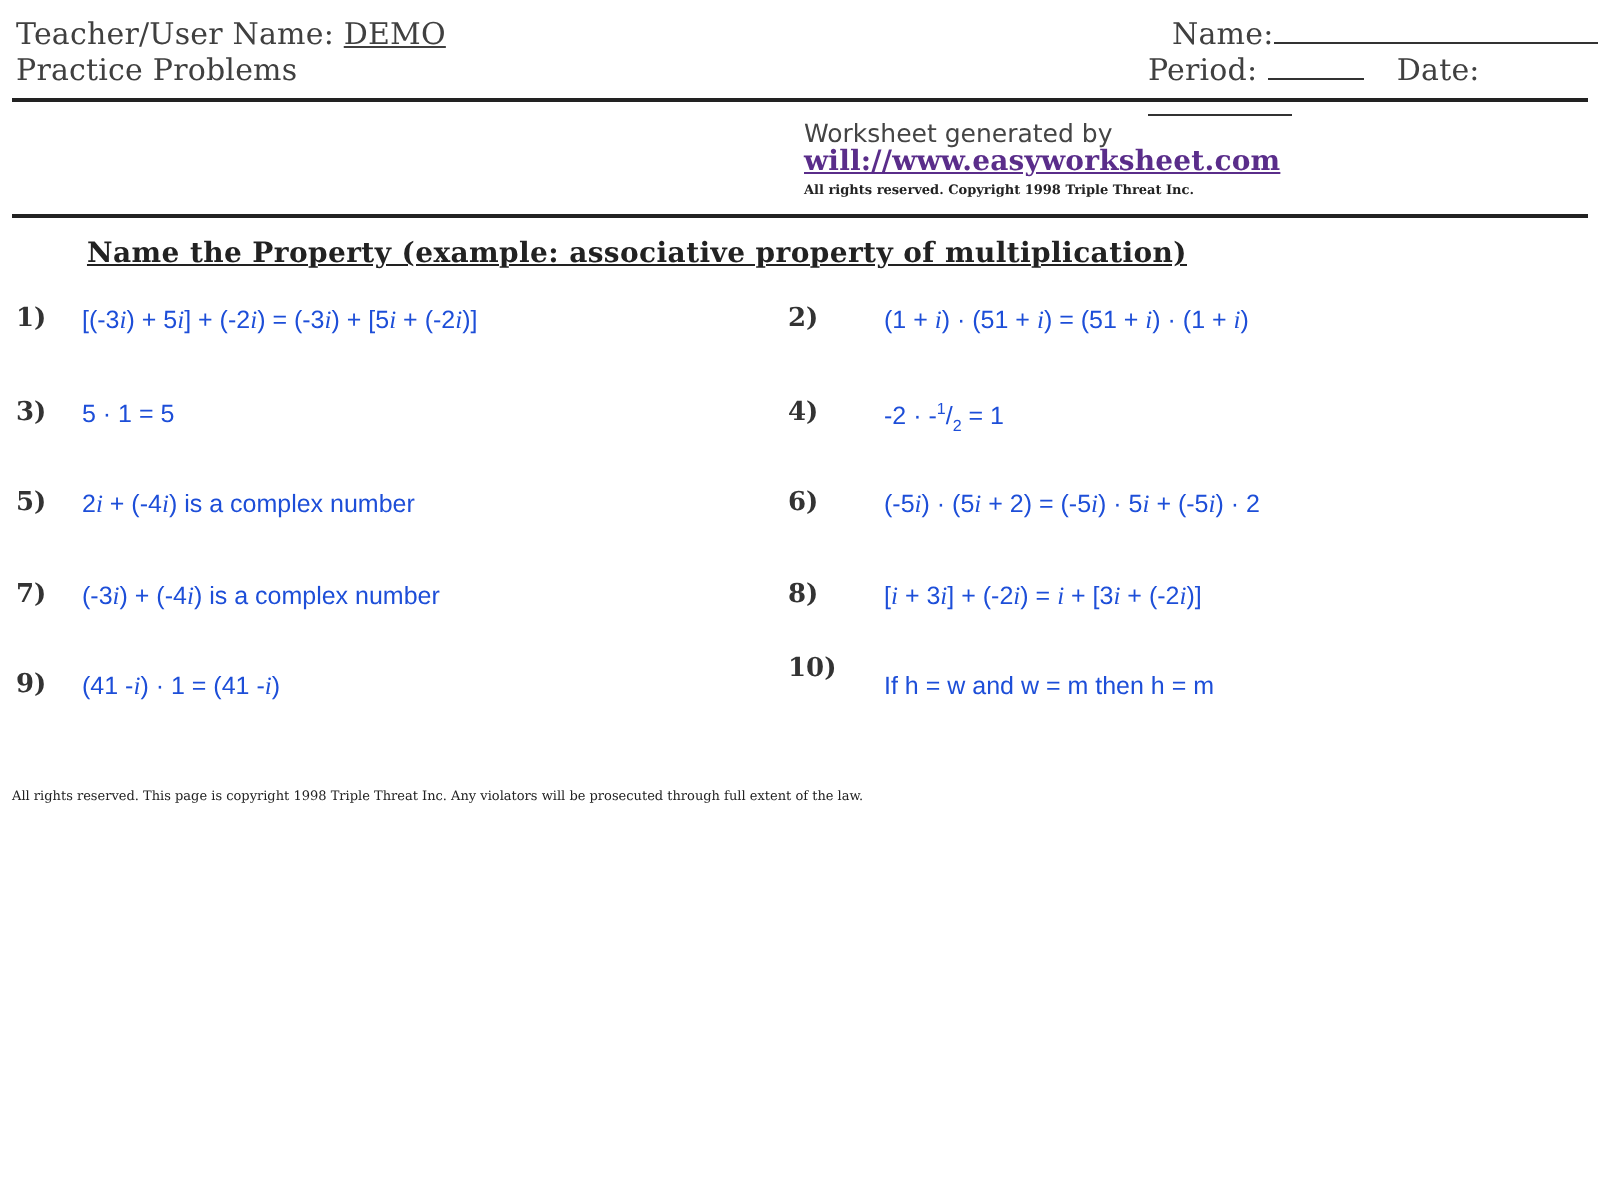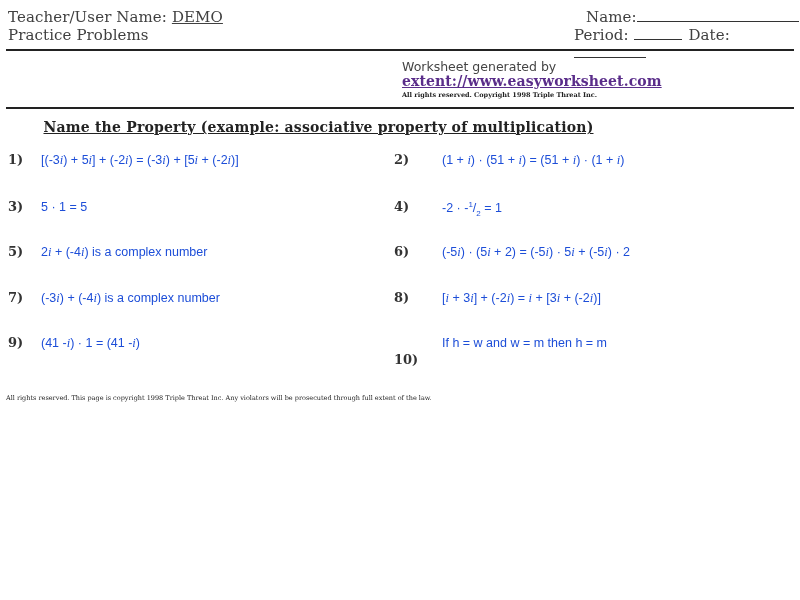--- a/index.html
+++ b/index.html
@@ -29,28 +29,28 @@
   <span>Teacher/User Name: </span><span class="u">DEMO</span>
 </div>
 <div class="abs hdr-text" style="left:8px; top:26px;">Practice Problems</div>
 
 <div class="abs hdr-text" style="left:586px; top:8px;">
   <span>Name:</span><span class="blank" style="width:162px;"></span>
 </div>
 <div class="abs hdr-text" style="left:574px; top:26px;">
   <span>Period:</span>
   <span class="blank" style="width:48px;"></span>
-  <span style="margin-left:2px;">Date:</span>
+  <span style="margin-left:12px;">Date:</span>
   <span class="blank" style="width:72px;"></span>
 </div>
 
 <div class="rule" style="top:49px;"></div>
 
 <div class="abs gen" style="left:402px; top:59px;">Worksheet generated by</div>
-<a class="abs link" style="left:402px; top:73px;">extent://www.easyworksheet.com</a>
+<a class="abs link" style="left:402px; top:73px;">will://www.easyworksheet.com</a>
 <div class="abs small-copy" style="left:402px; top:91px;">All rights reserved. Copyright 1998 Triple Threat Inc.</div>
 
 <div class="rule" style="top:107px;"></div>
 
 <div class="abs title" style="left:0; width:637px; text-align:center; top:119px;">Name the Property (example: associative property of multiplication)</div>
 
 <div id="problems">
     <div class="abs qnum" style="left: 8px; top: 152px;">1)</div>
     <div class="abs qtext" style="left: 41px; top: 153px;">[(-3<i>i</i>) + 5<i>i</i>] + (-2<i>i</i>) = (-3<i>i</i>) + [5<i>i</i> + (-2<i>i</i>)]</div>
     <div class="abs qnum" style="left: 394px; top: 152px;">2)</div>
@@ -62,17 +62,17 @@
     <div class="abs qnum" style="left: 8px; top: 244px;">5)</div>
     <div class="abs qtext" style="left: 41px; top: 245px;">2<i>i</i> + (-4<i>i</i>) is a complex number</div>
     <div class="abs qnum" style="left: 394px; top: 244px;">6)</div>
     <div class="abs qtext" style="left: 442px; top: 245px;">(-5<i>i</i>) · (5<i>i</i> + 2) = (-5<i>i</i>) · 5<i>i</i> + (-5<i>i</i>) · 2</div>
     <div class="abs qnum" style="left: 8px; top: 290px;">7)</div>
     <div class="abs qtext" style="left: 41px; top: 291px;">(-3<i>i</i>) + (-4<i>i</i>) is a complex number</div>
     <div class="abs qnum" style="left: 394px; top: 290px;">8)</div>
     <div class="abs qtext" style="left: 442px; top: 291px;">[<i>i</i> + 3<i>i</i>] + (-2<i>i</i>) = <i>i</i> + [3<i>i</i> + (-2<i>i</i>)]</div>
     <div class="abs qnum" style="left: 8px; top: 335px;">9)</div>
     <div class="abs qtext" style="left: 41px; top: 336px;">(41 -<i>i</i>) · 1 = (41 -<i>i</i>)</div>
-    <div class="abs qnum" style="left: 394px; top: 352px; text-align: center;">10)</div>
+    <div class="abs qnum" style="left: 394px; top: 327px; text-align: center;">10)</div>
     <div class="abs qtext" style="left: 442px; top: 336px; text-align: right;">If h = w and w = m then h = m</div>
   </div>
 
 <div class="abs footer" style="left:6px; top:394px;">All rights reserved. This page is copyright 1998 Triple Threat Inc. Any violators will be prosecuted through full extent of the law.</div>
 
 </body></html>

